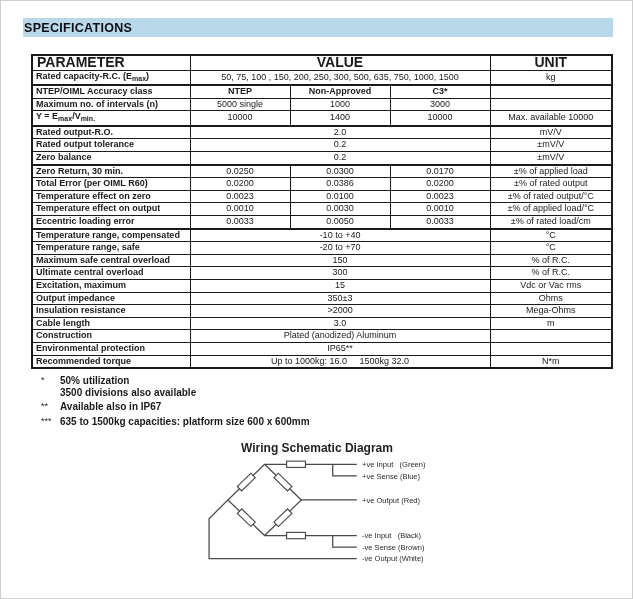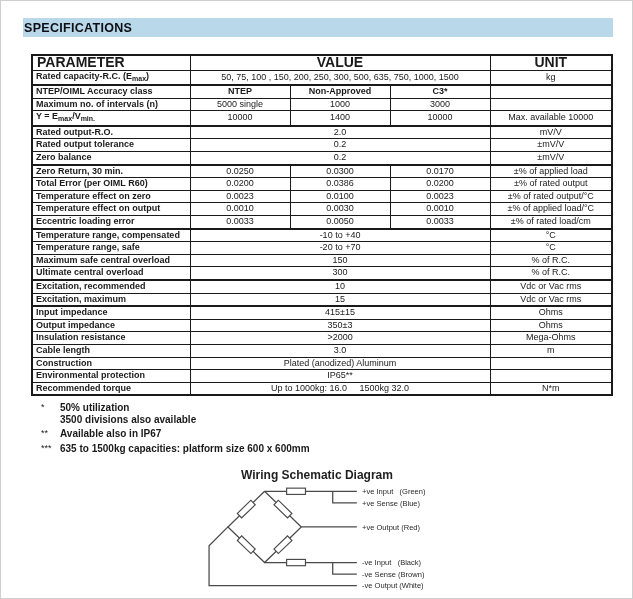--- a/index.html
+++ b/index.html
@@ -186,34 +186,24 @@
         <tr>
           <td class="param">Maximum safe central overload</td>
           <td colspan="3" class="val">150</td>
           <td class="unit">% of R.C.</td>
         </tr>
         <tr>
           <td class="param">Ultimate central overload</td>
           <td colspan="3" class="val">300</td>
           <td class="unit">% of R.C.</td>
         </tr>
-        <tr class="group-start">
-          <td class="param">Excitation, recommended</td>
-          <td colspan="3" class="val">10</td>
-          <td class="unit">Vdc or Vac rms</td>
-        </tr>
         <tr>
           <td class="param">Excitation, maximum</td>
           <td colspan="3" class="val">15</td>
           <td class="unit">Vdc or Vac rms</td>
-        </tr>
-        <tr class="group-start">
-          <td class="param">Input impedance</td>
-          <td colspan="3" class="val">415±15</td>
-          <td class="unit">Ohms</td>
         </tr>
         <tr>
           <td class="param">Output impedance</td>
           <td colspan="3" class="val">350±3</td>
           <td class="unit">Ohms</td>
         </tr>
         <tr>
           <td class="param">Insulation resistance</td>
           <td colspan="3" class="val">&gt;2000</td>
           <td class="unit">Mega-Ohms</td>

